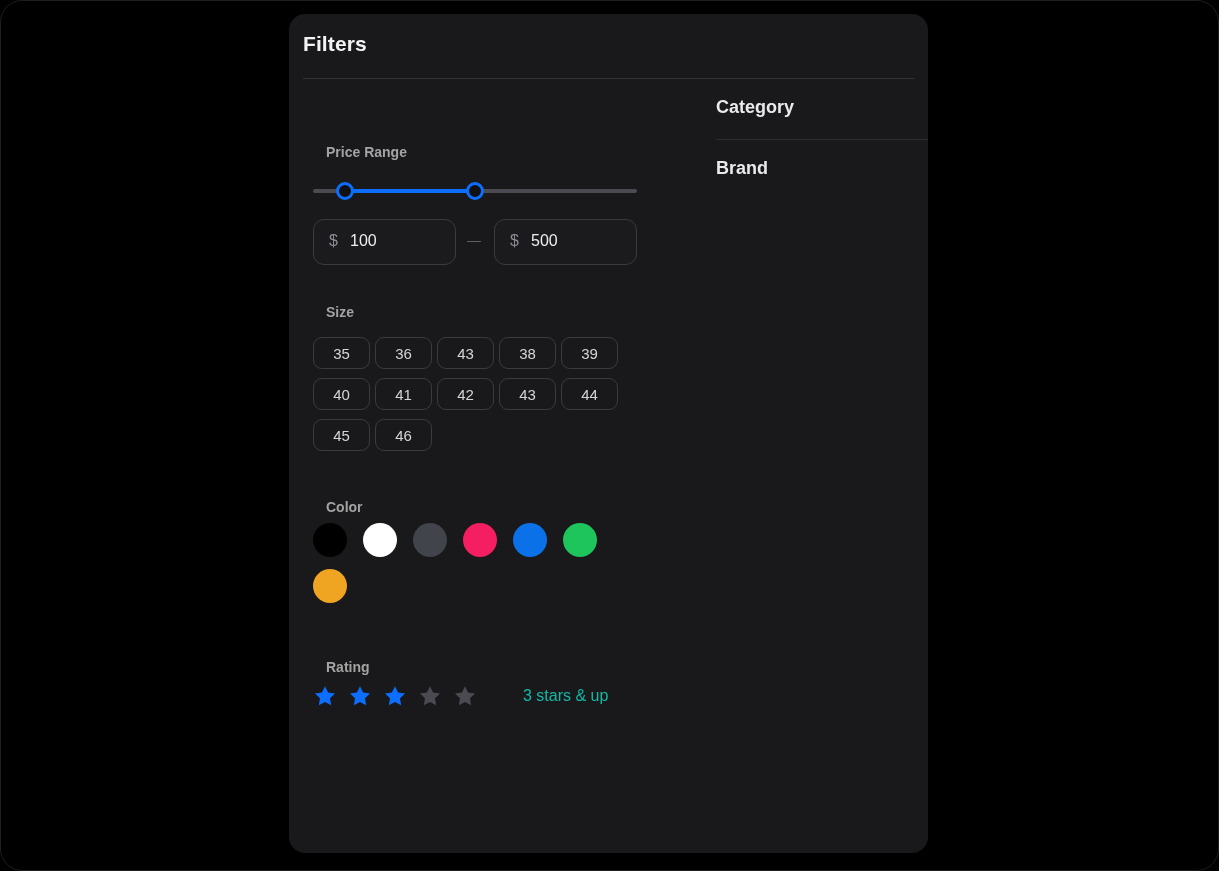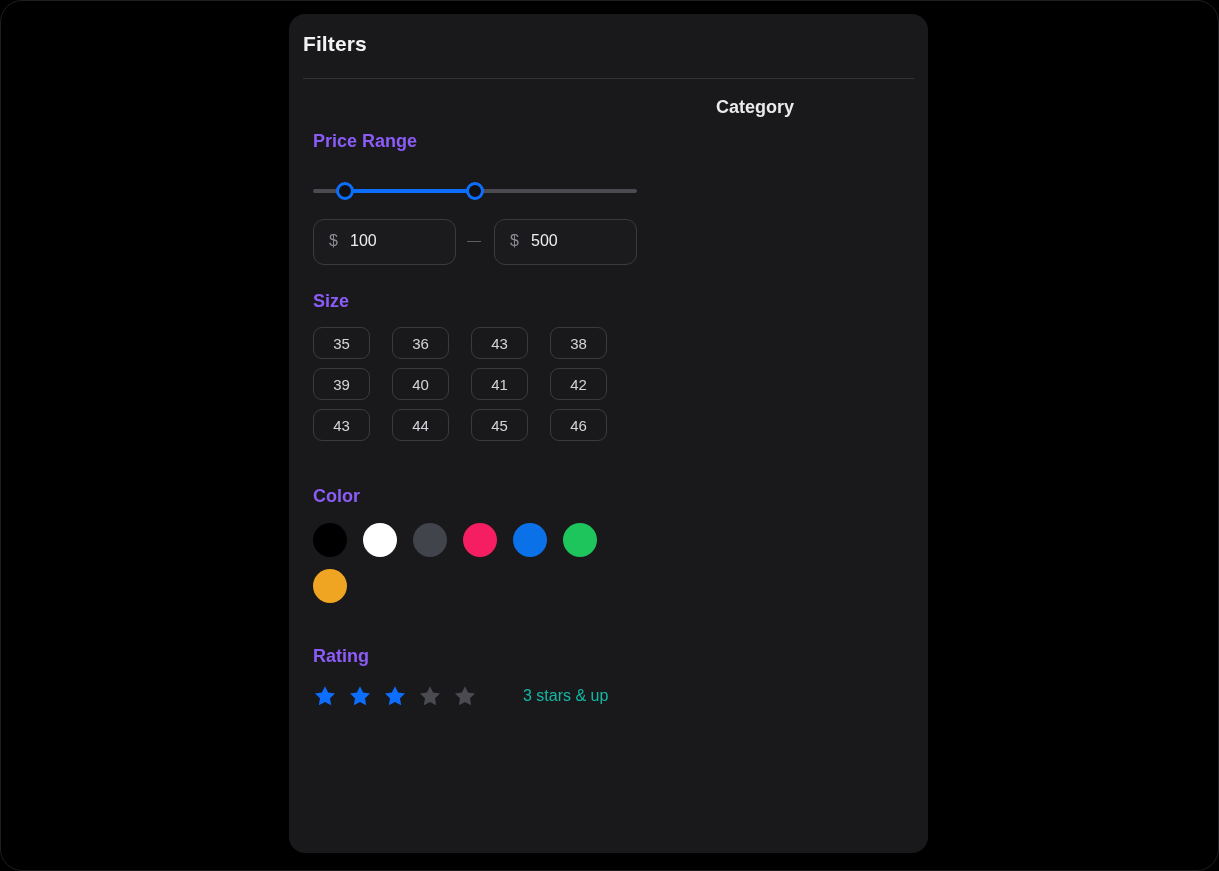--- a/index.html
+++ b/index.html
@@ -79,24 +79,24 @@
   }
 
   
   #left-column {
     position: absolute;
     left: 24px;
     top: 0px;
     width: 335px;
   }
   .section-title {
-    font-size: 18px;
+    font-size: 14px;
     font-weight: 700;
-    color: #8b5cf6;
-    margin: 0;
+    color: #a3a3a3;
+    margin: 13px;
     padding: 0;
   }
 
   
   #price-section { position: absolute; left: 0; top: 52px; width: 335px; }
   #price-title { position: absolute; left: 0; top: 0; }
 
   #price-slider {
     position: absolute;
     left: 0px;
@@ -177,25 +177,25 @@
     height: 1px;
     background: #5d5e64;
   }
 
   
   #size-section { position: absolute; left: 0; top: 212px; width: 335px; }
   #size-title { position: absolute; left: 0; top: 0; }
   #size-grid {
     position: absolute;
     left: 0px;
-    top: 36px;
+    top: 46px;
     width: 335px;
     display: flex;
     flex-wrap: wrap;
-    gap: 9px 22px;
+    gap: 9px 5px;
   }
   .size-chip {
     min-width: 57px;
     height: 32px;
     border: 1px solid #3a3b41;
     border-radius: 9px;
     background: transparent;
     color: #d4d5d8;
     font-size: 15px;
     font-family: "Liberation Sans", sans-serif;
@@ -379,17 +379,23 @@
 
       </div>
 
       <div id="right-column">
           <div class="accordion-item">
             <span class="accordion-label">Category</span>
             <svg class="accordion-chevron" viewBox="0 0 16 16">
               <path d="M11 2 L4.5 8 L11 14" fill="none" stroke="#9a9ba1" stroke-width="1.4" stroke-linecap="round" stroke-linejoin="round"></path>
             </svg>
           </div>
+          <div class="accordion-item">
+            <span class="accordion-label">Brand</span>
+            <svg class="accordion-chevron" viewBox="0 0 16 16">
+              <path d="M11 2 L4.5 8 L11 14" fill="none" stroke="#9a9ba1" stroke-width="1.4" stroke-linecap="round" stroke-linejoin="round"></path>
+            </svg>
+          </div>
         </div>
 
     </div>
   </div>
 </div>
 
 </body></html>

